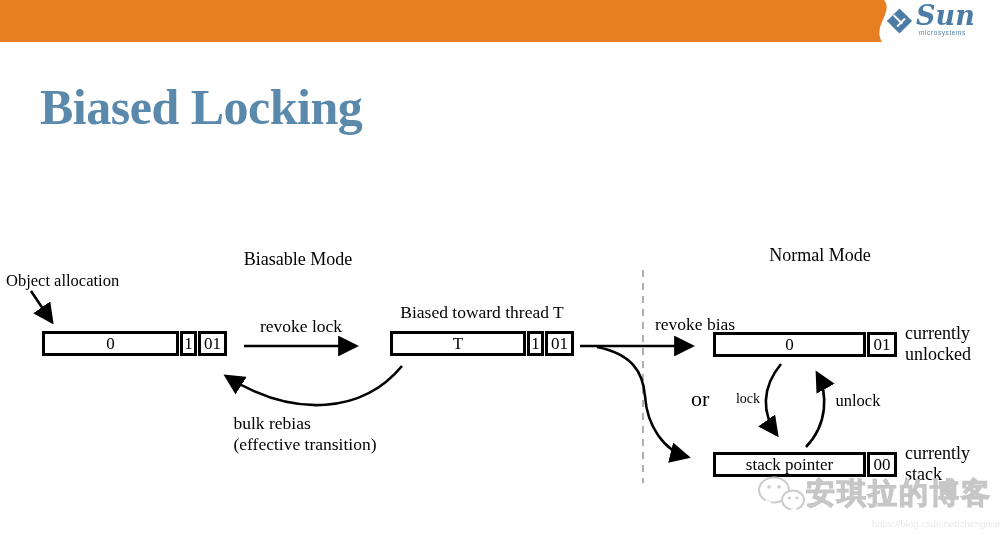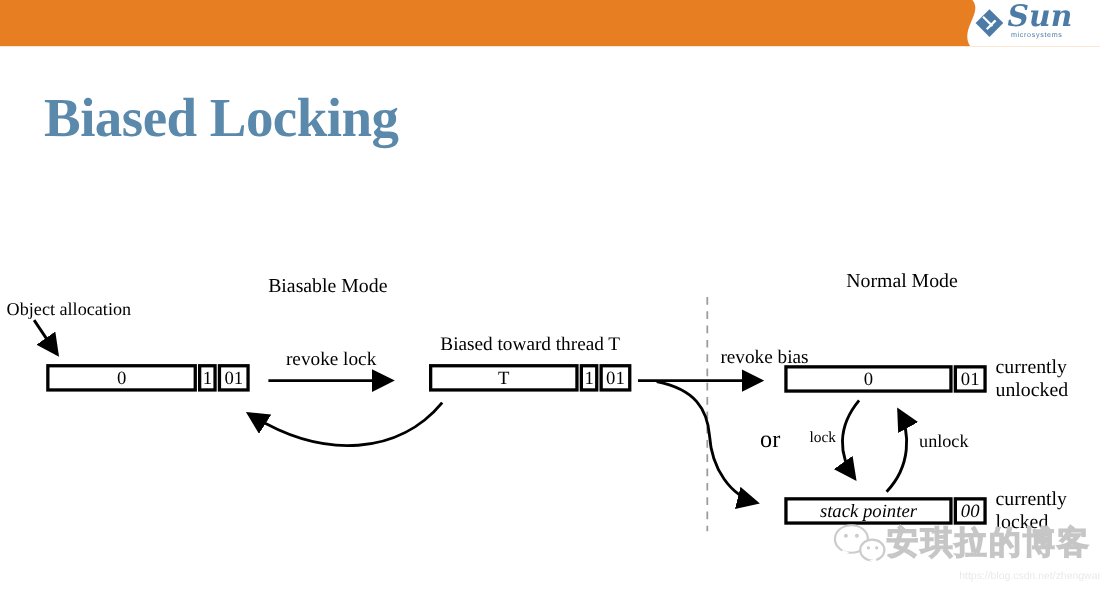--- a/index.html
+++ b/index.html
@@ -121,20 +121,24 @@
   </div>
 
   <div class="lbl" style="left:6px;top:271px;font-size:16.5px;">Object allocation</div>
   <div class="mrow" style="left:42px;top:331px;">
     <div class="cell" style="width:137px;">0</div>
     <div class="cell" style="width:17px;">1</div>
     <div class="cell" style="width:29px;">01</div>
   </div>
 
   <div class="lbl ctr" style="left:301px;top:316px;">revoke lock</div>
+  <div class="lbl ctr" style="left:305px;top:413px;line-height:21px;">
+    <div>bulk rebias</div>
+    <div>(effective transition)</div>
+  </div>
 
   <div class="lbl ctr" style="left:482px;top:302px;">Biased toward thread T</div>
   <div class="mrow" style="left:390px;top:331px;">
     <div class="cell" style="width:136px;">T</div>
     <div class="cell" style="width:17px;">1</div>
     <div class="cell" style="width:29px;">01</div>
   </div>
 
   <div class="lbl ctr" style="left:647px;top:314px;margin-left:48px;">revoke bias</div>
   <div class="lbl" style="left:651px;top:386px;font-size:22px;margin-left:40px;">or</div>
@@ -144,27 +148,27 @@
     <div class="cell" style="width:30px;">01</div>
   </div>
   <div class="status" style="left:905px;top:323px;">
     <div>currently</div>
     <div>unlocked</div>
   </div>
 
   <div class="lbl ctr" style="left:748px;top:391px;font-size:14px;">lock</div>
   <div class="lbl ctr" style="left:858px;top:391px;font-size:16.5px;">unlock</div>
 
-  <div class="mrow" style="left:713px;top:452px;font-style:italic;">
+  <div class="mrow" style="left:713px;top:452px;">
     <div class="cell" style="width:153px;">stack pointer</div>
     <div class="cell" style="width:30px;">00</div>
   </div>
   <div class="status" style="left:905px;top:443px;">
     <div>currently</div>
-    <div>locked</div>
+    <div>stack</div>
   </div>
 
   <svg style="position:absolute;left:752px;top:473px;" width="58" height="46" viewBox="0 0 58 46">
     <g stroke="#cccccc" stroke-width="2" fill="#ffffff">
       <ellipse cx="22" cy="17" rx="15" ry="12.5"></ellipse>
       <path d="M14,27 L10,34 L20,29 Z" stroke="none" fill="#ffffff"></path>
       <ellipse cx="41" cy="27" rx="11" ry="9.5"></ellipse>
       <path d="M44,35 L47,41 L38,36 Z" stroke="none" fill="#ffffff"></path>
     </g>
     <g fill="#cccccc">

